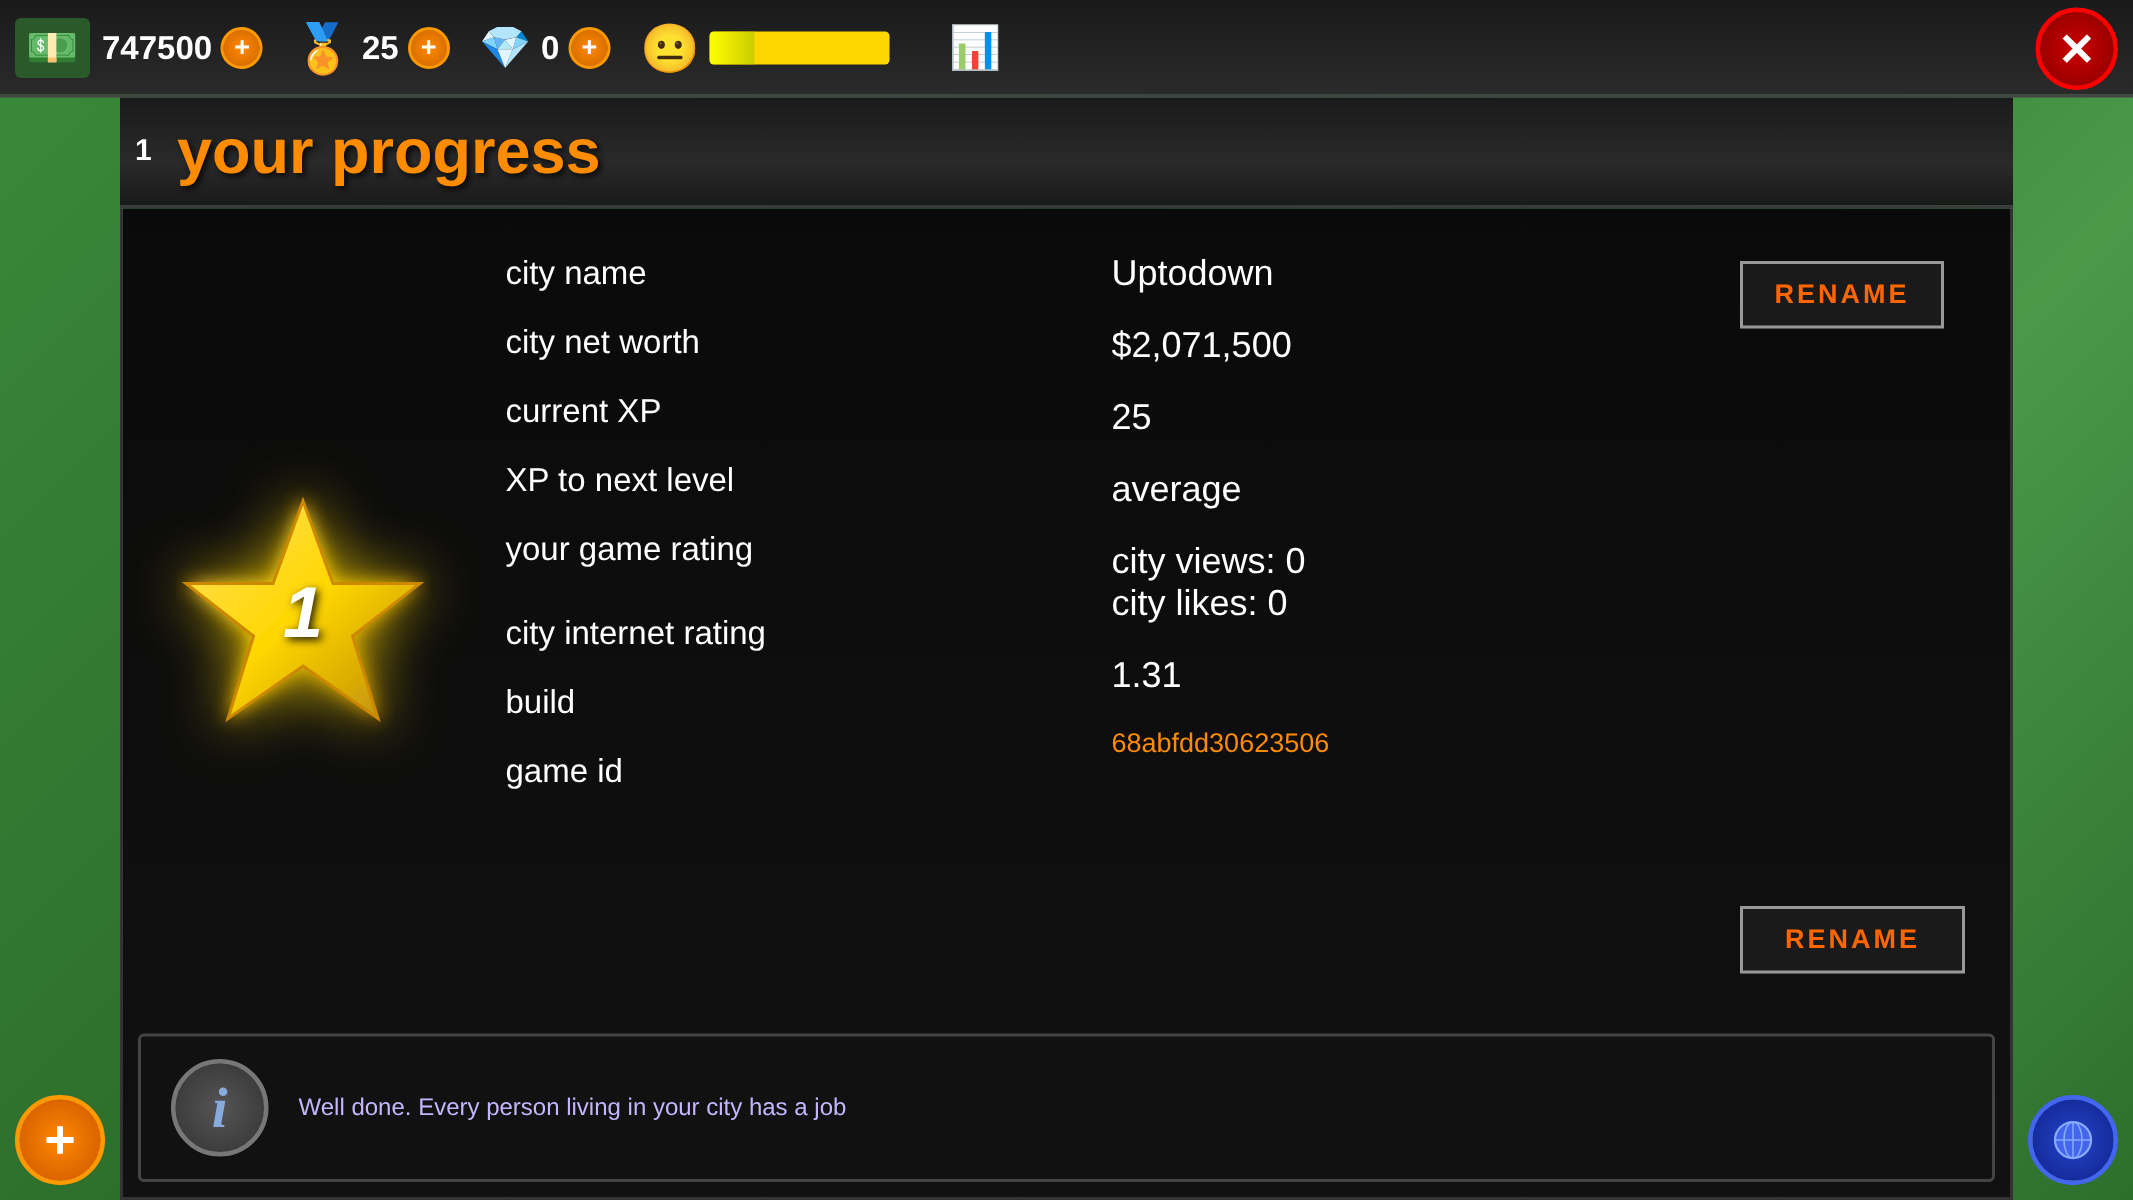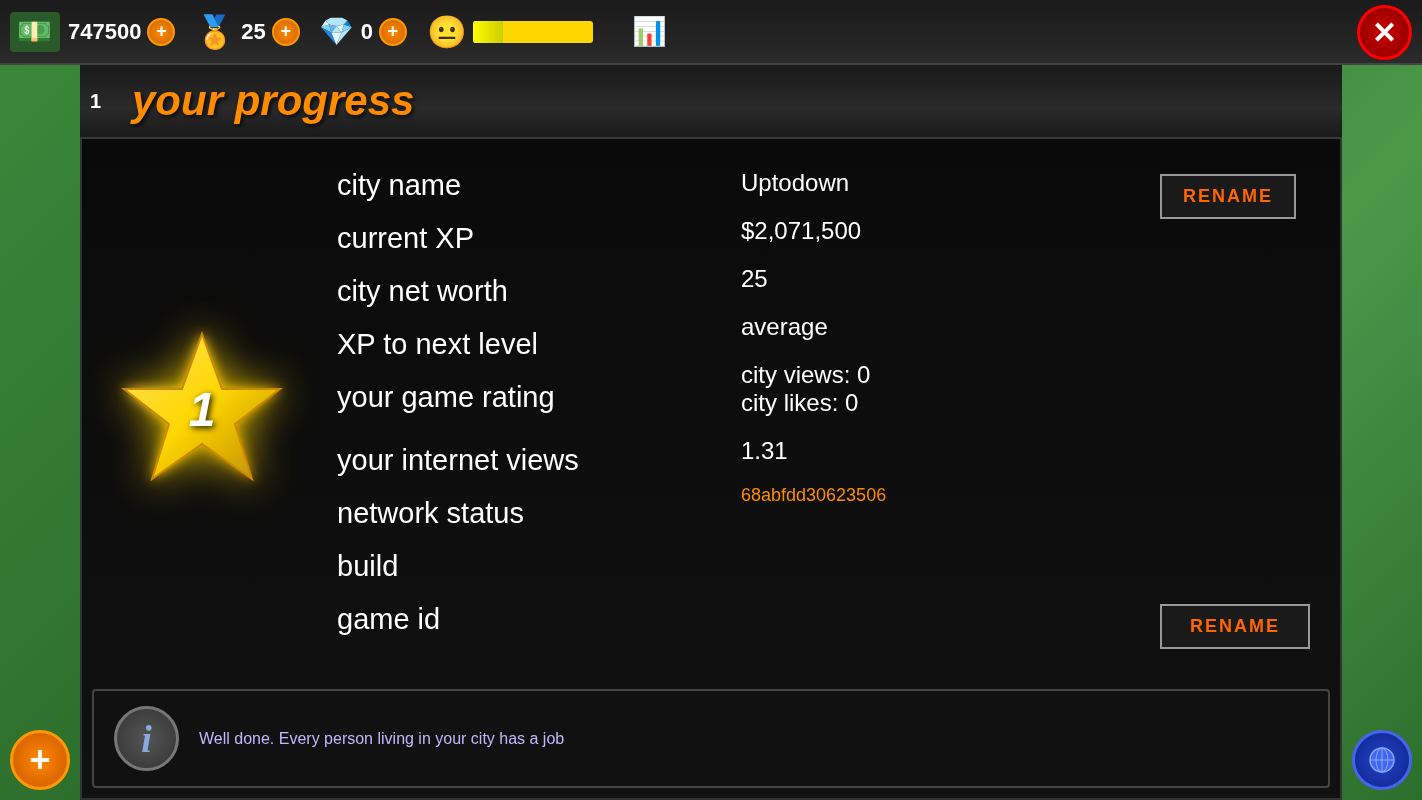--- a/index.html
+++ b/index.html
@@ -156,22 +156,21 @@
       transform: translateY(-50%);
       color: white;
       font-size: 20px;
       font-weight: bold;
     }
 
     .title-text {
       color: #ff8c00;
       font-size: 42px;
       font-weight: bold;
-      font-style: italic;
-      margin-left: 32px;
+      margin-left: 18px;
       text-shadow: 2px 2px 4px rgba(0,0,0,0.8);
       font-family: 'Arial Black', Arial, sans-serif;
       text-align: center;
     }
 
     
     .content-area {
       background: linear-gradient(180deg, #0a0a0a 0%, #111111 100%);
       flex: 1;
       display: flex;
@@ -216,21 +215,21 @@
       color: white;
       font-size: 48px;
       font-weight: bold;
       text-shadow: 2px 2px 6px rgba(0,0,0,0.9);
       font-style: italic;
       font-family: 'Arial Black', Arial, sans-serif;
     }
 
     .info-label {
       color: white;
-      font-size: 29px;
+      font-size: 22px;
       padding: 10px 15px;
       display: flex;
       align-items: flex-start;
       font-family: 'Arial', sans-serif;
     }
 
     .info-value {
       color: white;
       font-size: 24px;
       padding: 10px 15px;
@@ -430,26 +429,25 @@
           </svg>
           <span class="star-number">1</span>
         </div>
       </div>
 
       <div style="flex:1; display:flex; flex-direction:column; justify-content:space-between;">
         <div style="display:grid; grid-template-columns: 1fr 1fr; flex:1;">
 
           <div>
             <div class="info-label">city name</div>
+            <div class="info-label">city net worth</div>
             <div class="info-label">current XP</div>
-            <div class="info-label">city net worth</div>
             <div class="info-label">XP to next level</div>
             <div class="info-label">your game rating</div>
-            <div class="info-label" style="margin-top:10px;">your internet views</div>
-            <div class="info-label">network status</div>
+            <div class="info-label" style="margin-top:10px;">city internet rating</div>
             <div class="info-label">build</div>
             <div class="info-label">game id</div>
           </div>
 
           <div>
             <div class="info-value">Uptodown</div>
             <div class="info-value">$2,071,500</div>
             <div class="info-value">25</div>
             <div class="info-value">average</div>
             <div class="info-value">

